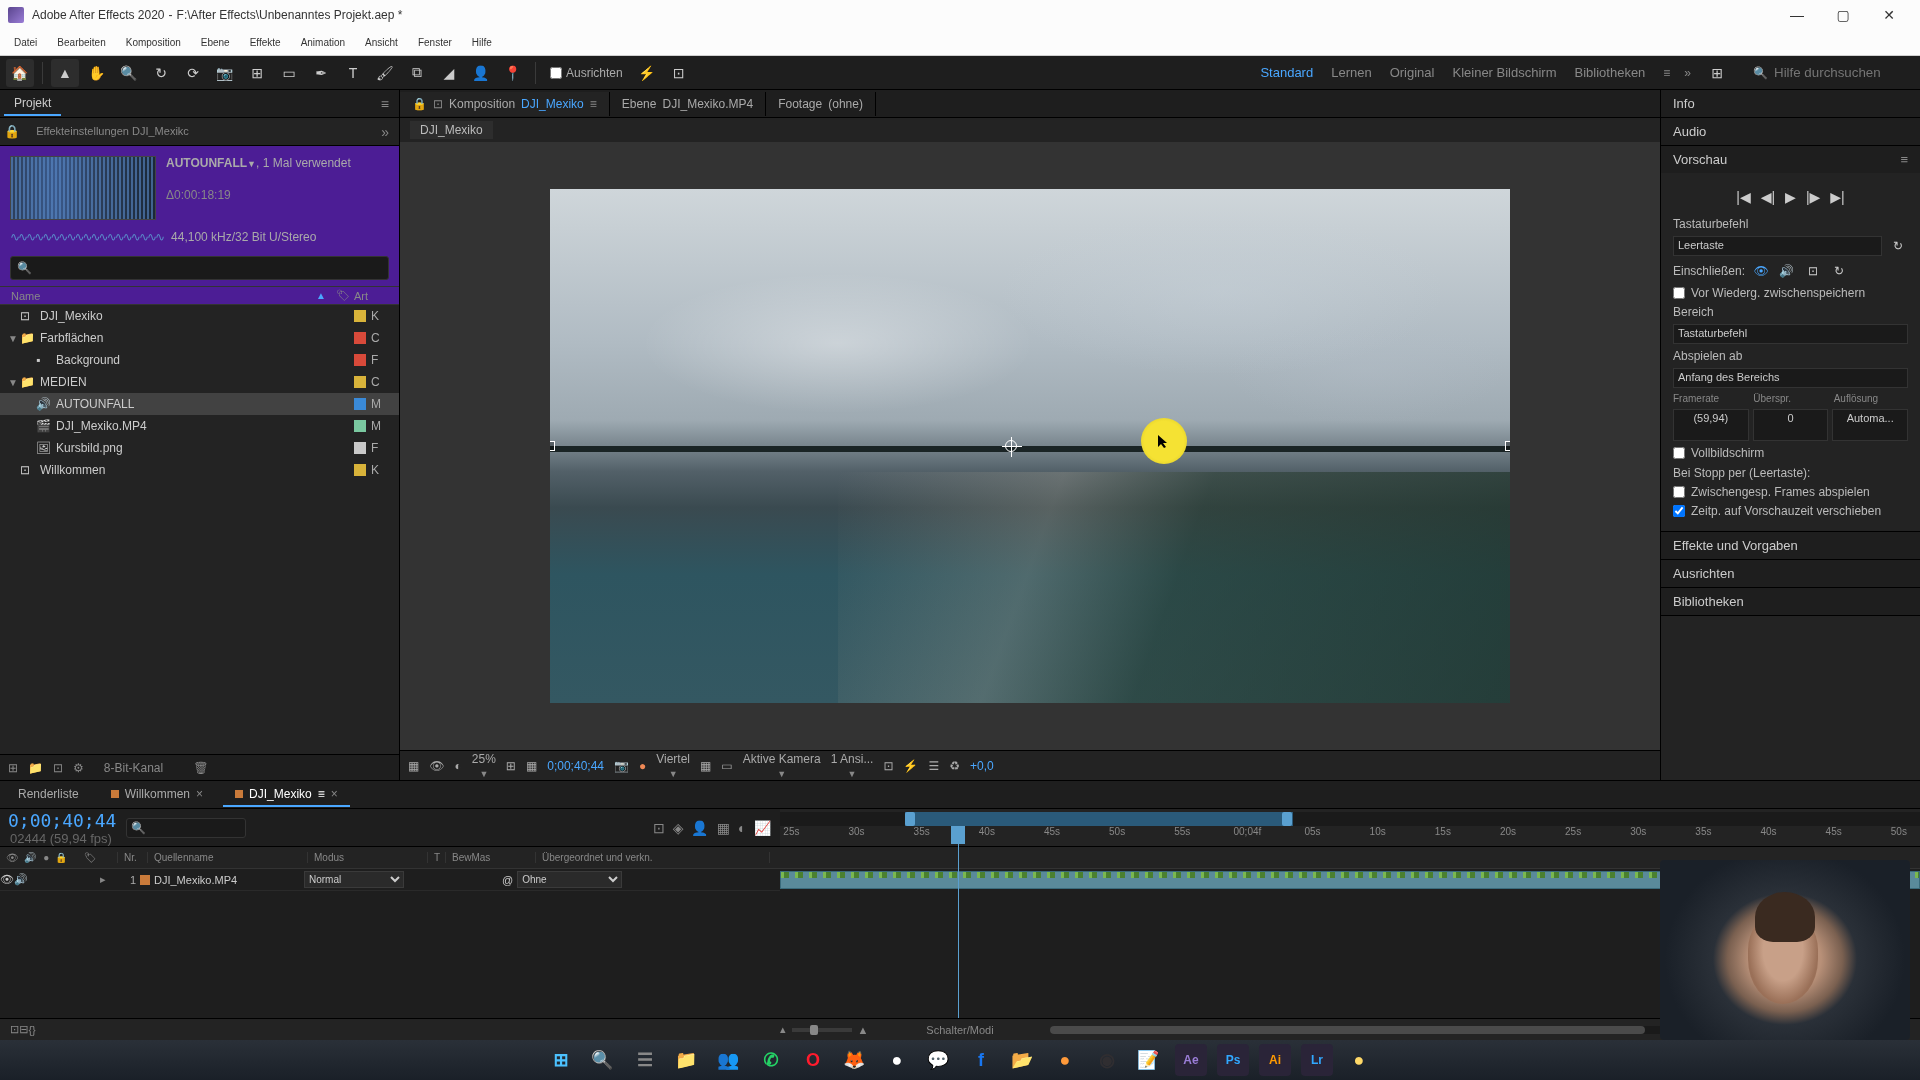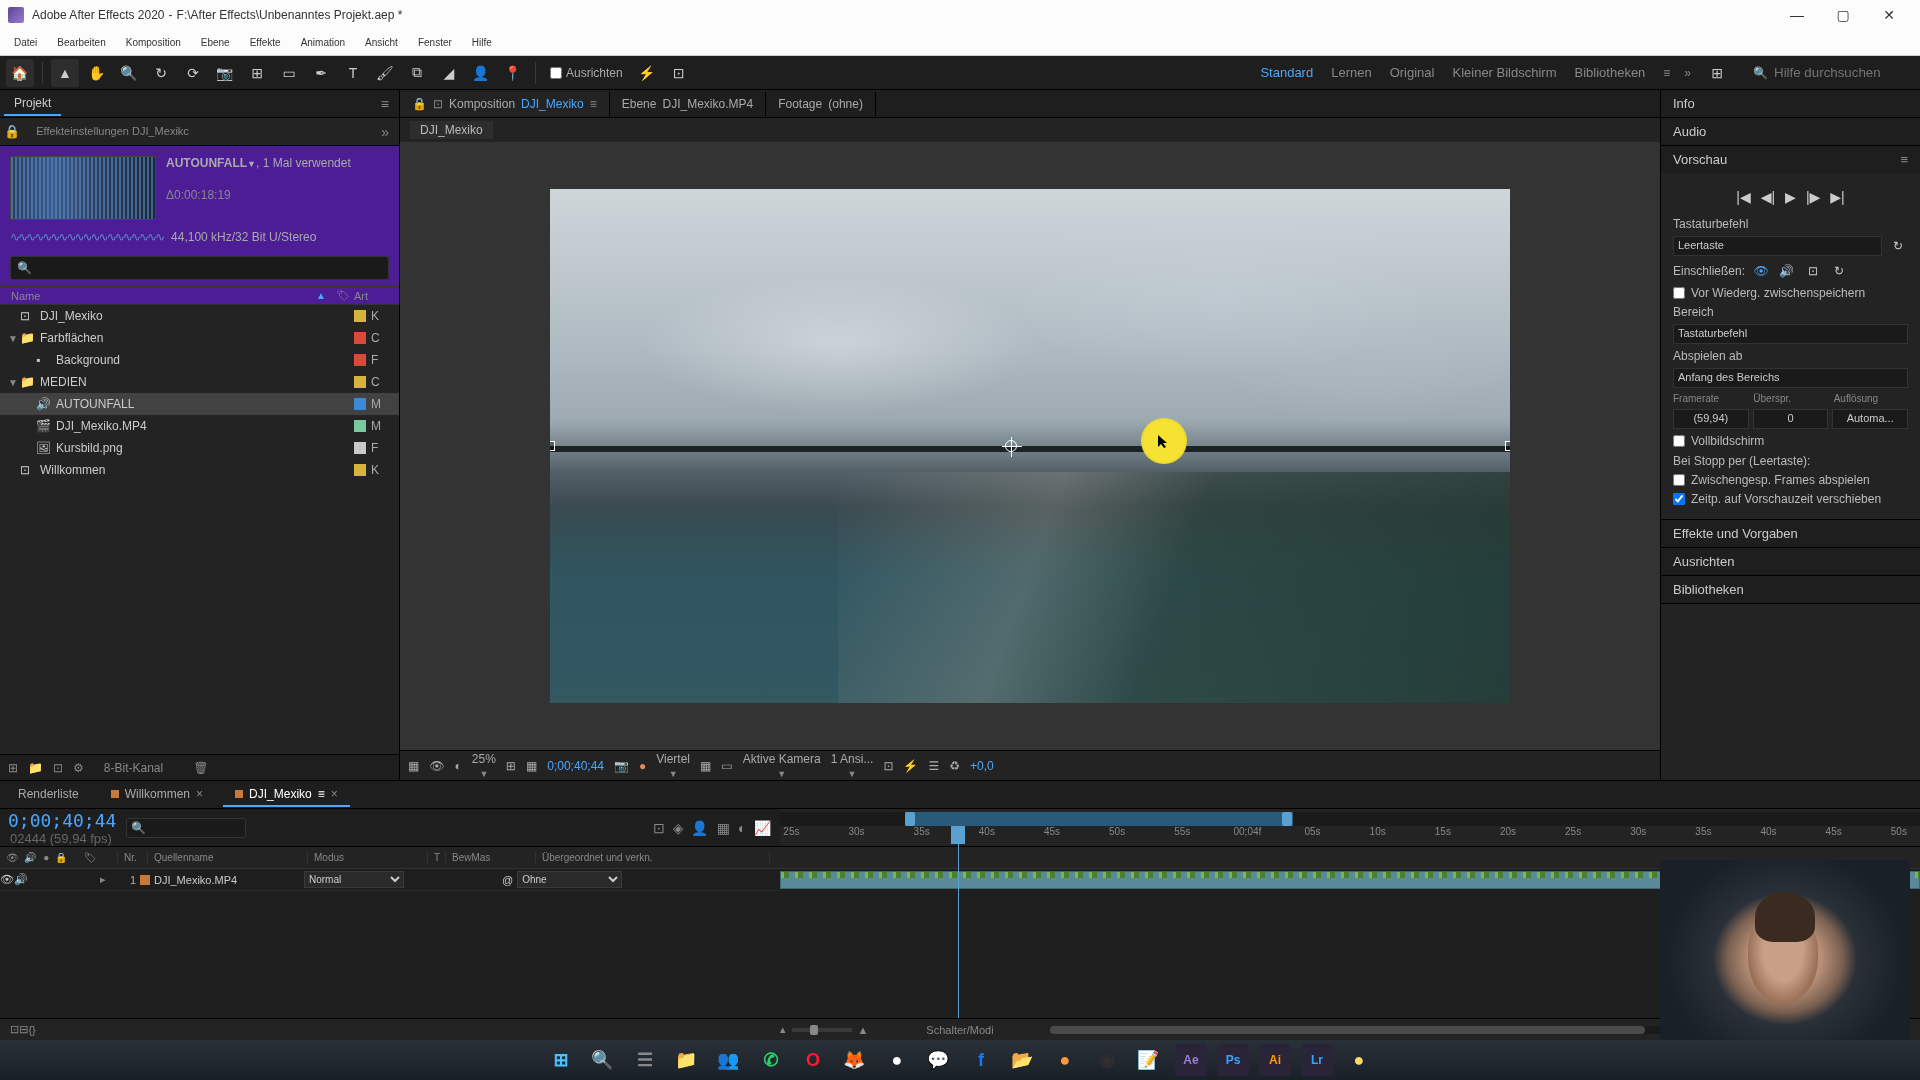--- a/index.html
+++ b/index.html
@@ -111,21 +111,21 @@
 .rp-body { padding:8px 12px; font-size:12px; color:#bbb; }
 .transport { display:flex; justify-content:center; gap:10px; padding:8px 0; font-size:14px; }
 .transport .btn { color:#ccc; }
 .rp-row { display:flex; align-items:center; margin:5px 0; gap:6px; }
 .rp-row .lbl { flex:0 0 auto; }
 .rp-row select,.rp-row .sel { flex:1; background:#1a1a1a; border:1px solid #333; color:#ccc; font-size:11px; padding:2px 4px; height:20px; }
 .rp-row .iconbtn { width:20px; height:20px; display:flex; align-items:center; justify-content:center; color:#ccc; }
 .rp-row .iconbtn.active { color:#4aa7ff; }
 .rp-row input[type=checkbox] { width:12px; height:12px; }
 .rp-triple { display:flex; gap:4px; }
-.rp-triple .ff { flex:1; background:#1a1a1a; border:1px solid #333; color:#ccc; font-size:11px; padding:2px 4px; height:20px; text-align:center; }
+.rp-triple .ff { flex:1; background:#1a1a1a; border:1px solid #333; color:#ccc; font-size:11px; padding:2px 4px; height:32px; text-align:center; }
 
 
 .bottom { height:260px; background:#1e1e1e; border-top:1px solid #000; display:flex; flex-direction:column; }
 .tl-tabs { height:28px; display:flex; align-items:center; background:#1e1e1e; border-bottom:1px solid #000; padding:0 6px; gap:8px; }
 .tl-tabs .ttab { padding:4px 12px; color:#aaa; font-size:12px; display:flex; align-items:center; gap:6px; border-bottom:2px solid transparent; }
 .tl-tabs .ttab.active { border-bottom-color:#4aa7ff; color:#fff; }
 .tl-tabs .dot { width:8px; height:8px; background:#c97a3a; }
 .tl-tabs .close { color:#888; font-size:12px; }
 
 .tl-top { height:38px; display:flex; border-bottom:1px solid #000; }

